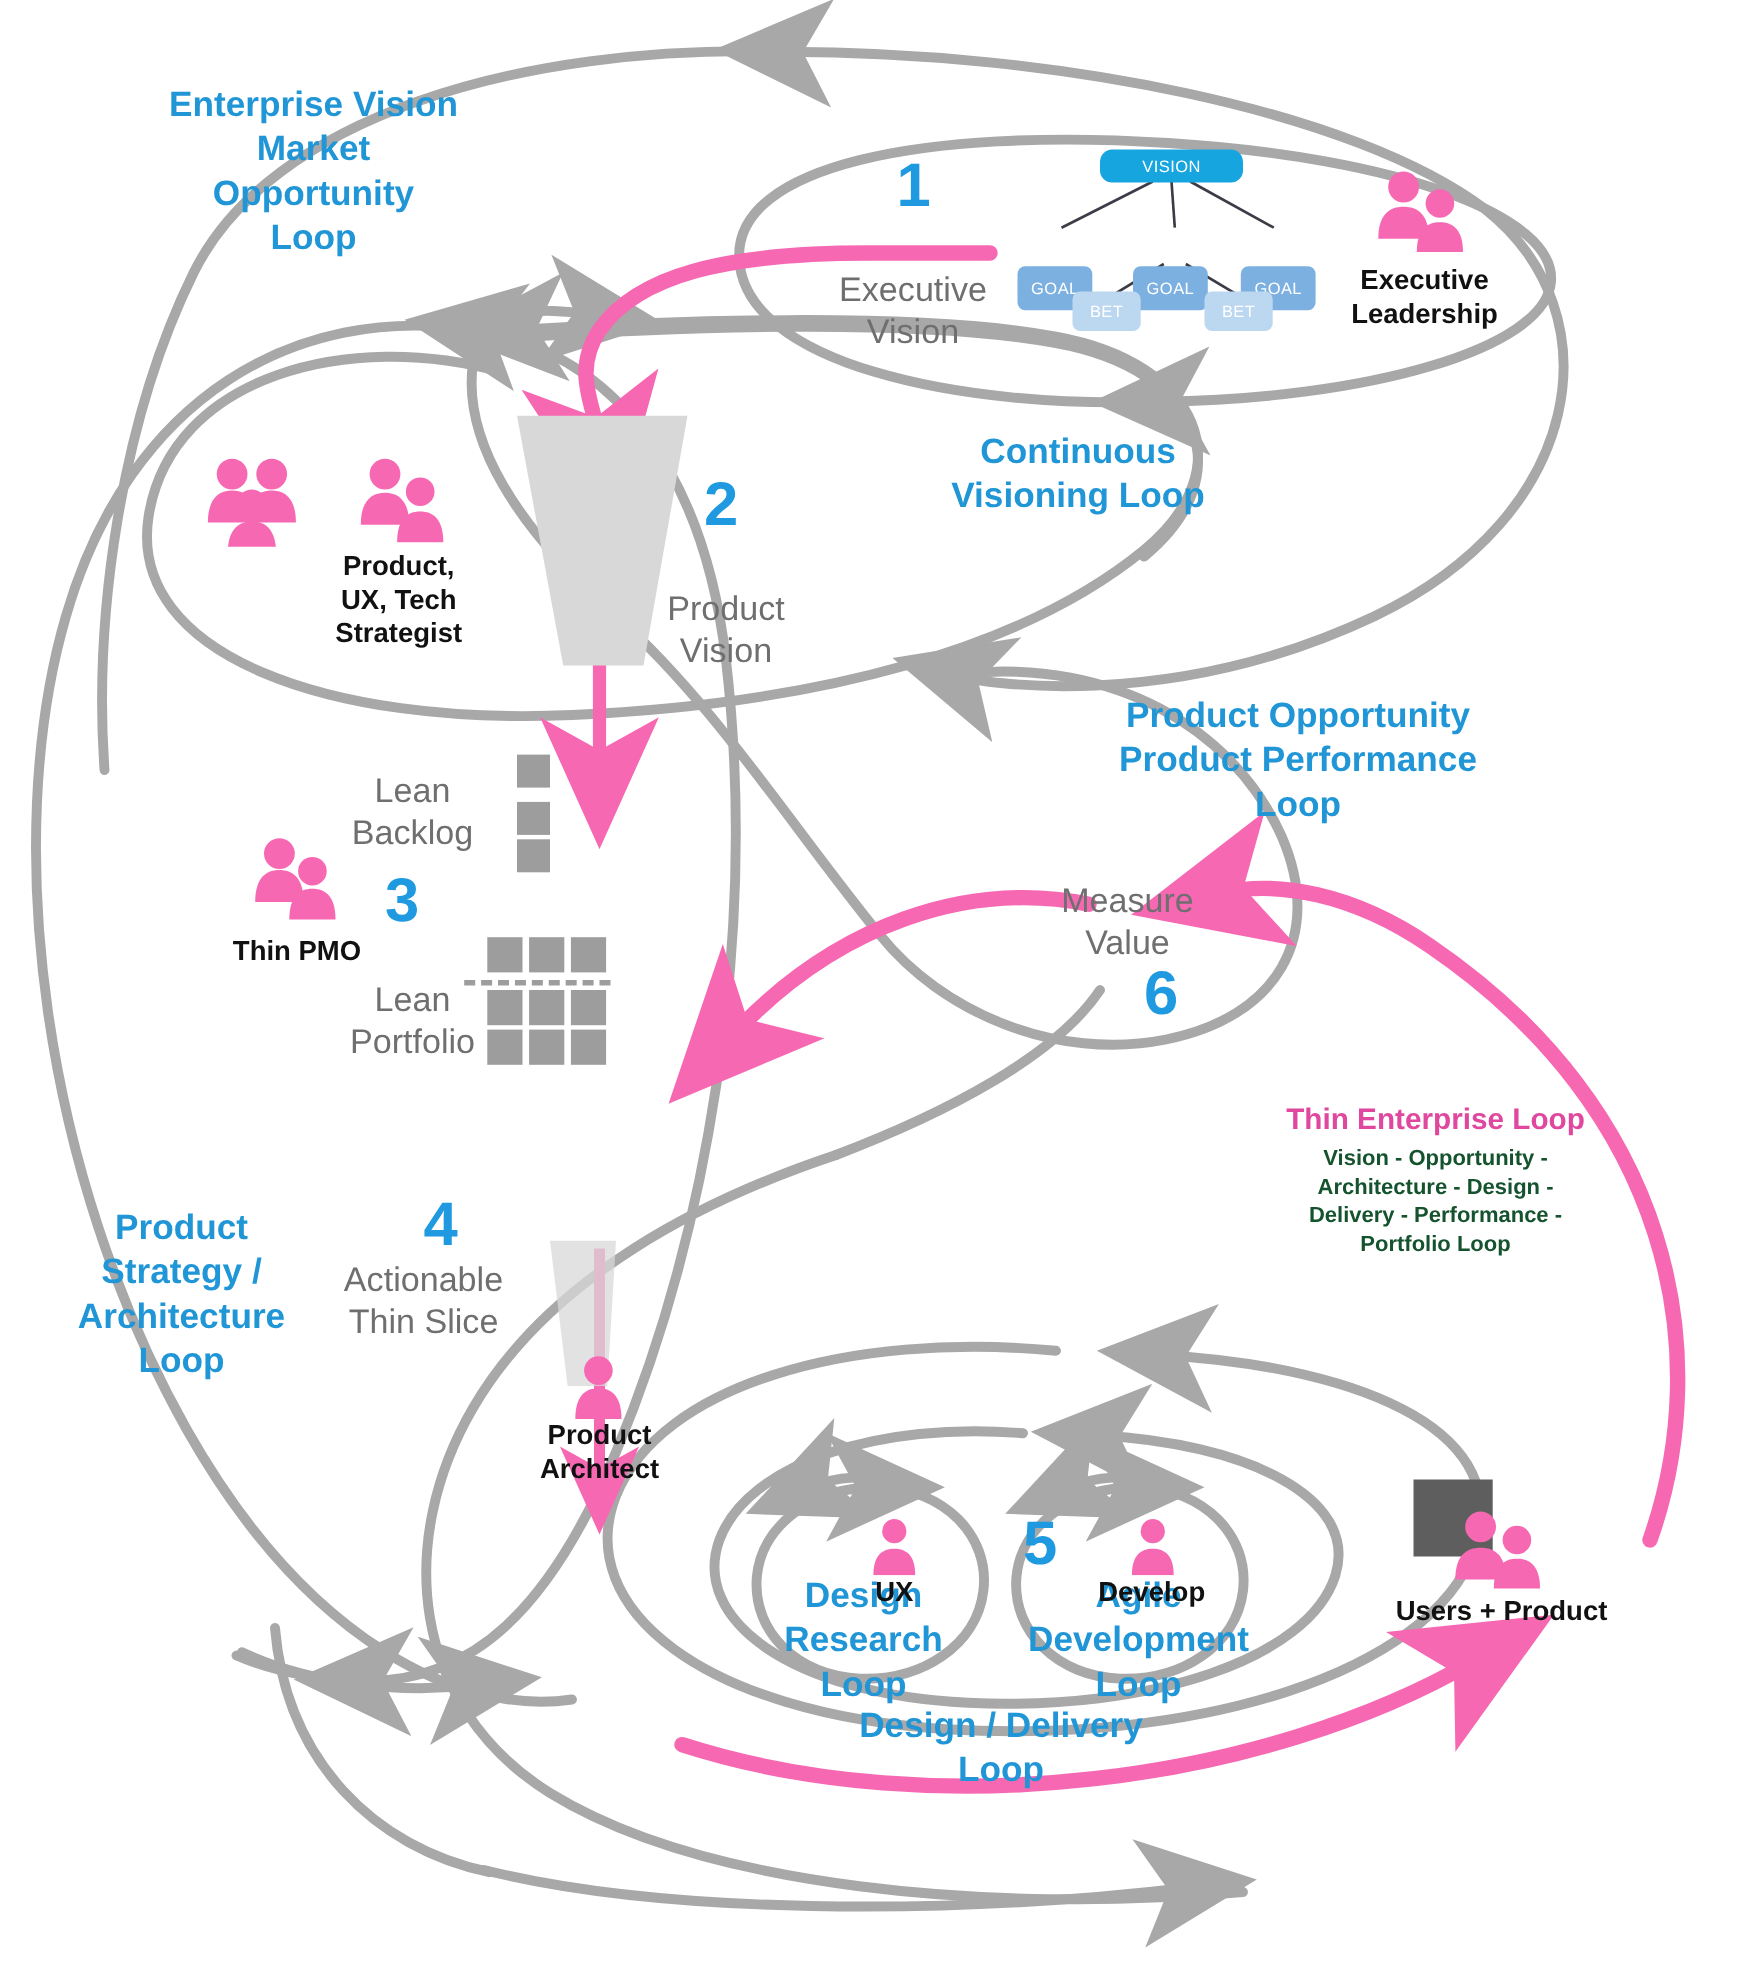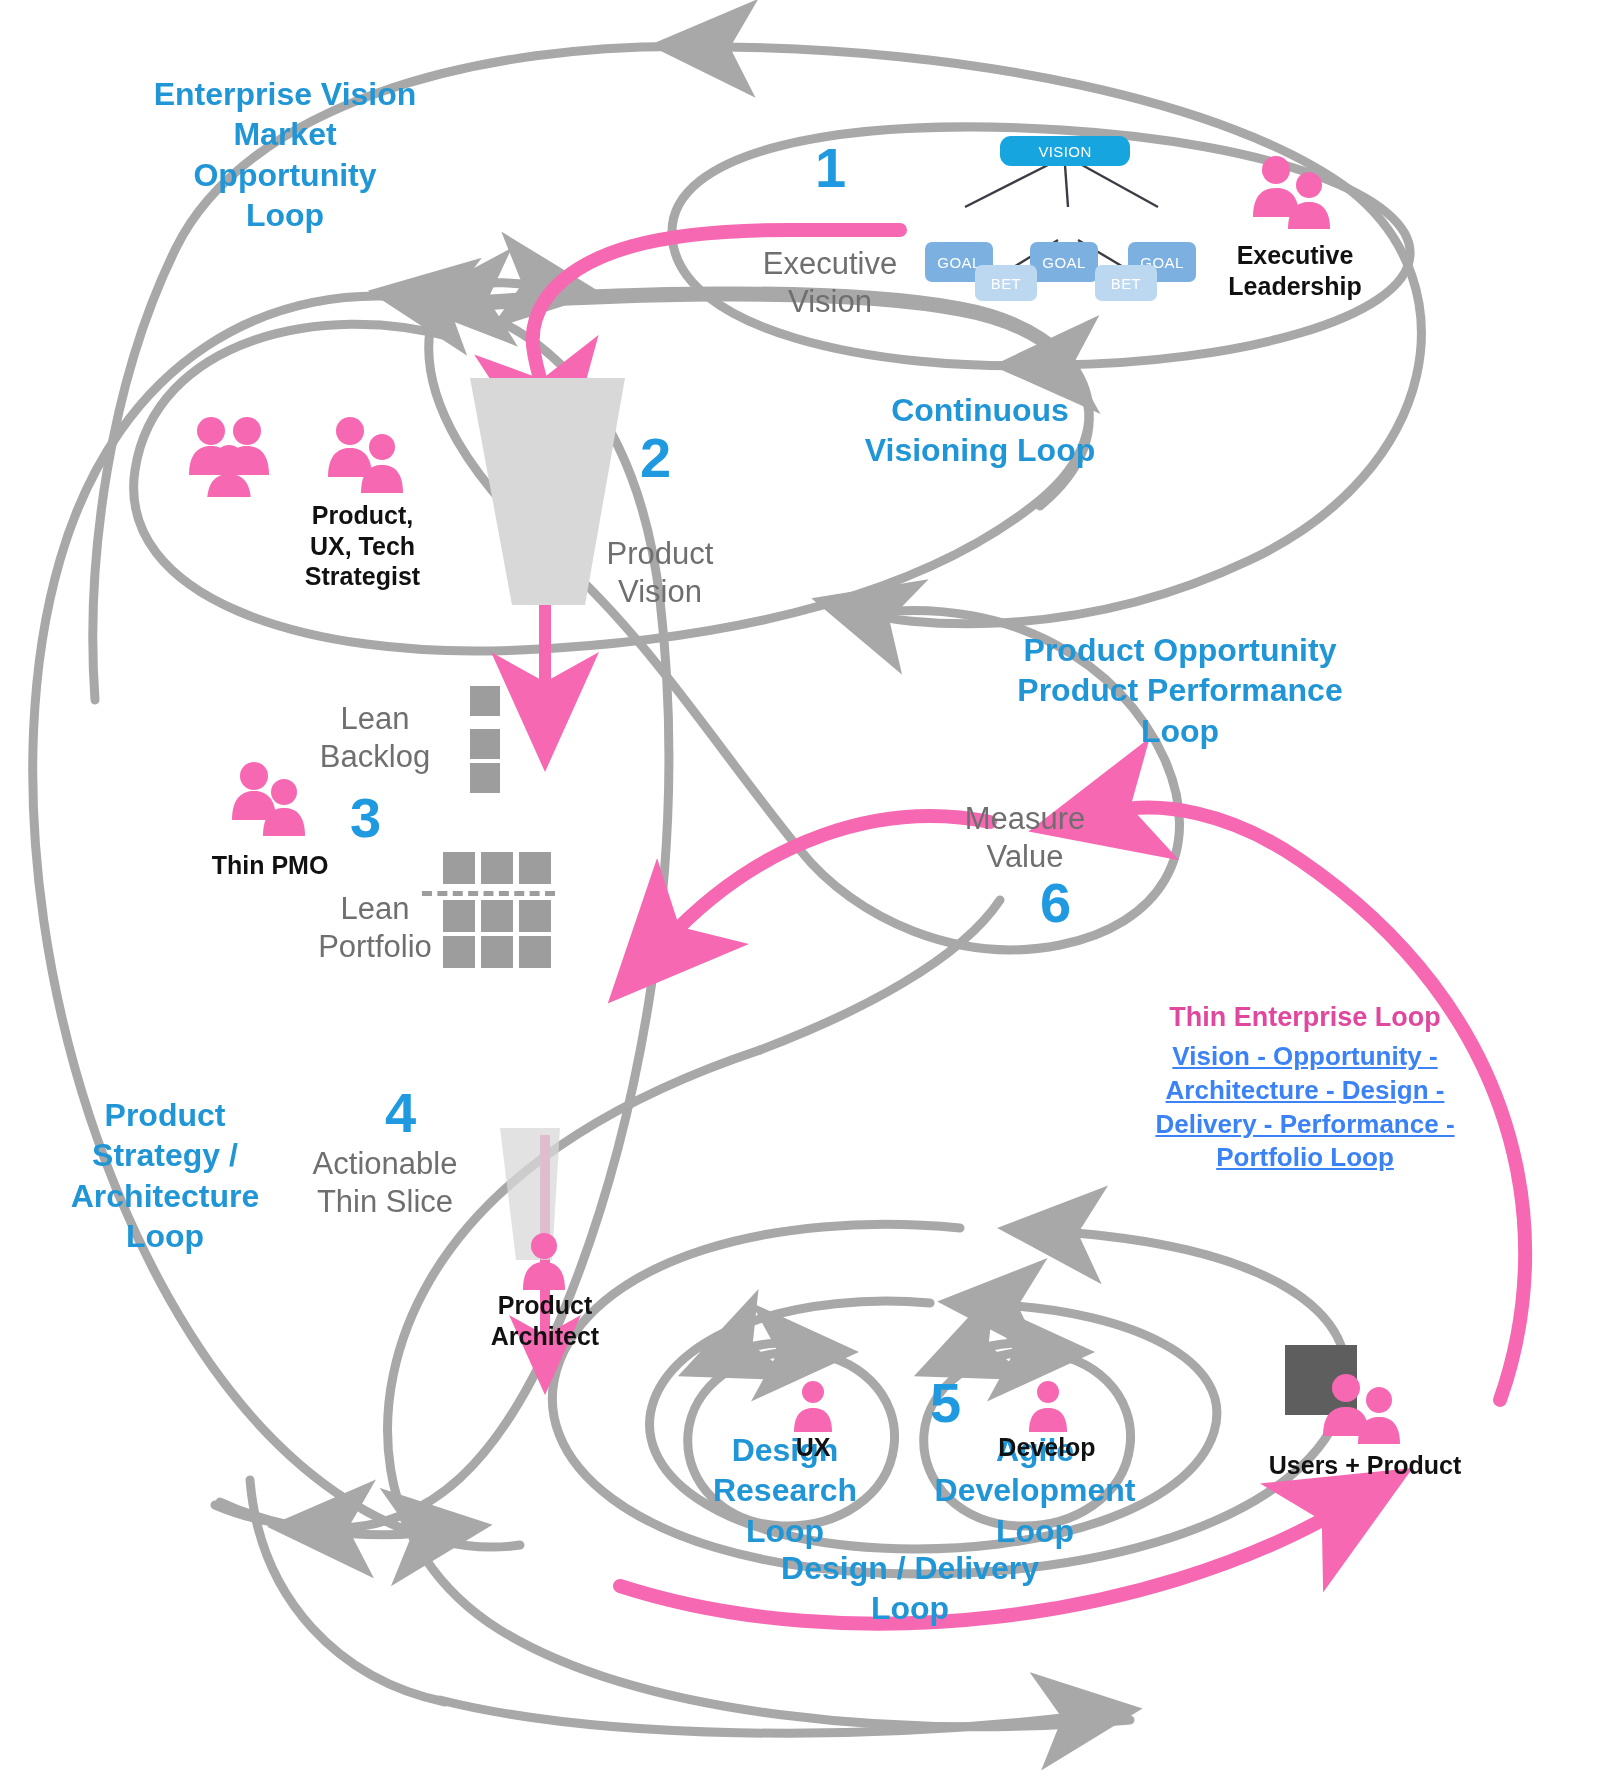--- a/index.html
+++ b/index.html
@@ -13,21 +13,21 @@
   .blk-lbl{position:absolute;color:#111;font-weight:bold;font-size:25px;text-align:center;line-height:1.22;}
   .node-box{position:absolute;border-radius:7px;display:flex;align-items:center;justify-content:center;
             color:#ffffff;font-size:15px;letter-spacing:.4px;font-family:"Liberation Sans",sans-serif;}
   .vision-box{background:#16a5df;border-radius:11px;font-size:15px;}
   .goal-box{background:#7cb0e0;margin-top:36px;}
   .bet-box{background:#bcd7f0;}
   .sq{position:absolute;background:#9d9d9d;}
   .ppl{position:absolute;}
   .crossloop{position:absolute;text-align:center;line-height:1.3;}
   .crossloop .hd{color:#e0479e;font-weight:bold;font-size:27px;}
-  .crossloop .bd{color:#3b82f6;font-weight:bold;font-size:26px;text-decoration:underline;}
+  .crossloop .bd{color:#14532d;font-weight:bold;font-size:20px;}
 </style>
 </head>
 <body>
 
 <div id="stage">
 
   <svg id="wires" viewBox="0 0 1600 1784">
     <defs>
       <marker id="ga" markerWidth="13" markerHeight="13" refX="5" refY="5.5" orient="auto">
         <path d="M0,0 L12,5.5 L0,11 L3,5.5 Z" fill="#a8a8a8"></path>

